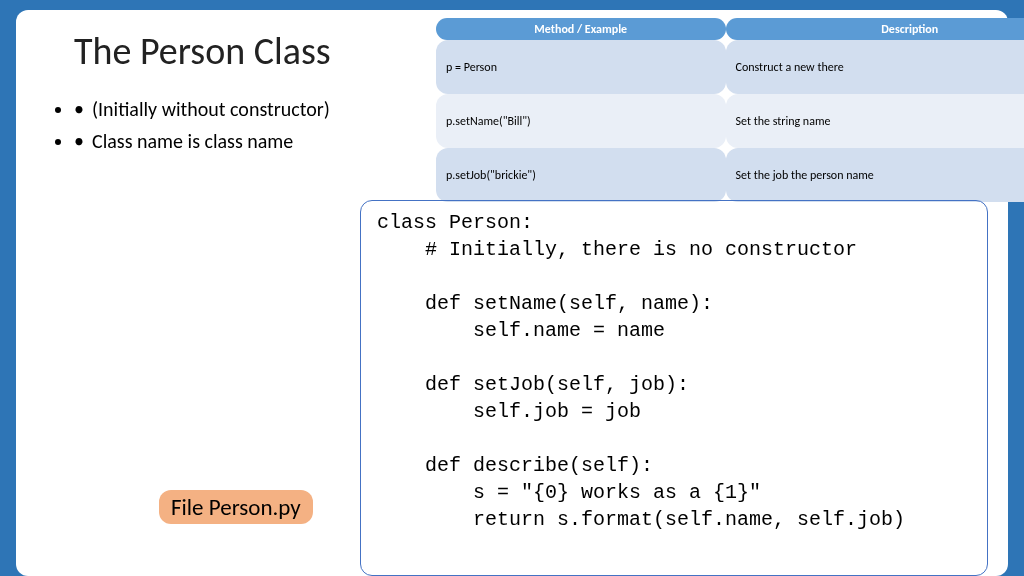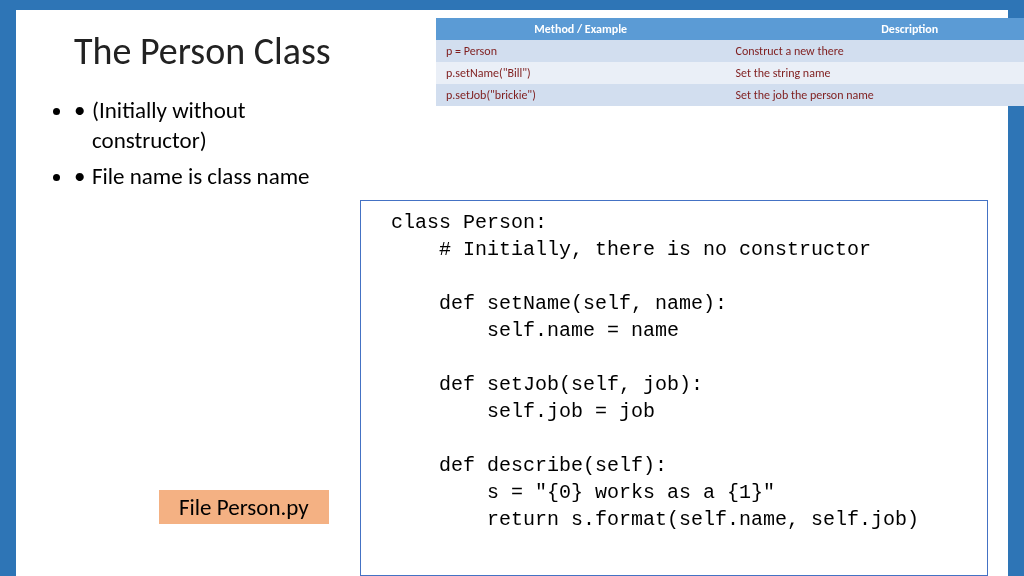--- a/index.html
+++ b/index.html
@@ -1,15 +1,15 @@
 <!DOCTYPE html>
 <html><head>
   <meta charset="utf-8">
   <style>
-    * { margin: 0; padding: 0; box-sizing: border-box; }
+    * { margin: 0; padding: 0; box-sizing: border-box; border-radius: 12px; }
     body {
       width: 1024px;
       height: 576px;
       background: #2E75B6;
       font-family: 'Segoe UI', Calibri, sans-serif;
       position: relative;
       overflow: hidden;
     }
     .slide {
       position: absolute;
@@ -27,21 +27,21 @@
       font-weight: 400;
       color: #222;
     }
     .bullets {
       position: absolute;
       top: 86px;
       left: 58px;
       width: 280px;
     }
     .bullet {
-      font-size: 23px;
+      font-size: 20px;
       color: #000;
       margin-bottom: 6px;
       padding-left: 18px;
       position: relative;
       line-height: 1.3;
     }
     .bullet::before {
       content: "•";
       position: absolute;
       left: 0;
@@ -57,60 +57,60 @@
     }
     .api-table th {
       background: #5B9BD5;
       color: #ffffff;
       font-weight: bold;
       padding: 4px 10px;
       text-align: center;
     }
     .api-table th:first-child { width: 44%; }
     .api-table td {
-      padding: 4px 10px;
-      color: #7f1d1d;
+      padding: 20px 10px;
+      color: #000000;
     }
     .api-table tr.odd td { background: #D2DEEF; }
     .api-table tr.even td { background: #EAEFF7; }
     .code-box {
       position: absolute;
       top: 190px;
       left: 344px;
       right: 20px;
       bottom: 0;
       border: 1px solid #4472C4;
-      padding: 8px 30px;
+      padding: 8px 16px;
       font-family: 'Courier New', monospace;
       font-size: 20px;
       color: #000;
       white-space: pre;
       line-height: 1.35;
       overflow: hidden;
     }
     .file-label {
       position: absolute;
       top: 480px;
       left: 143px;
       background: #F4B183;
       color: #000;
       font-size: 23px;
-      padding: 3px 20px;
+      padding: 3px 12px;
     }
   </style>
 </head>
 <body>
 
 <div class="slide">
 
   <h1 class="title">The Person Class</h1>
 
   <ul class="bullets">
     <li class="bullet">(Initially without constructor)</li>
-    <li class="bullet">File name is class name</li>
+    <li class="bullet">Class name is class name</li>
   </ul>
 
   <table class="api-table">
     <thead>
       <tr>
         <th>Method / Example</th>
         <th>Description</th>
       </tr>
     </thead>
     <tbody>

